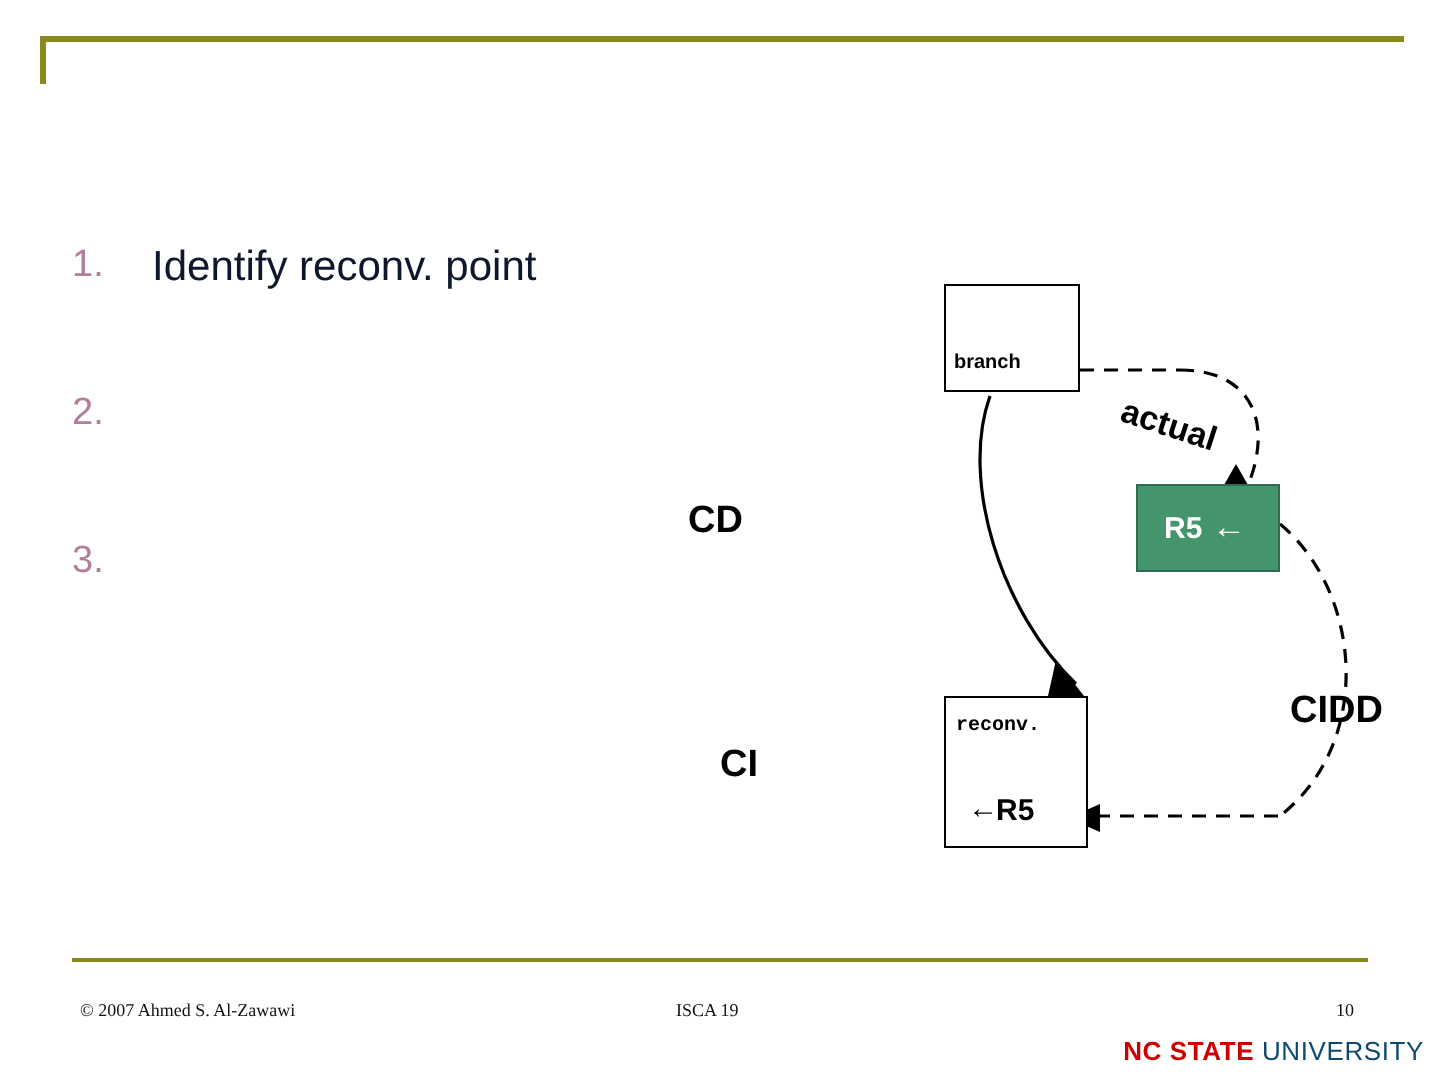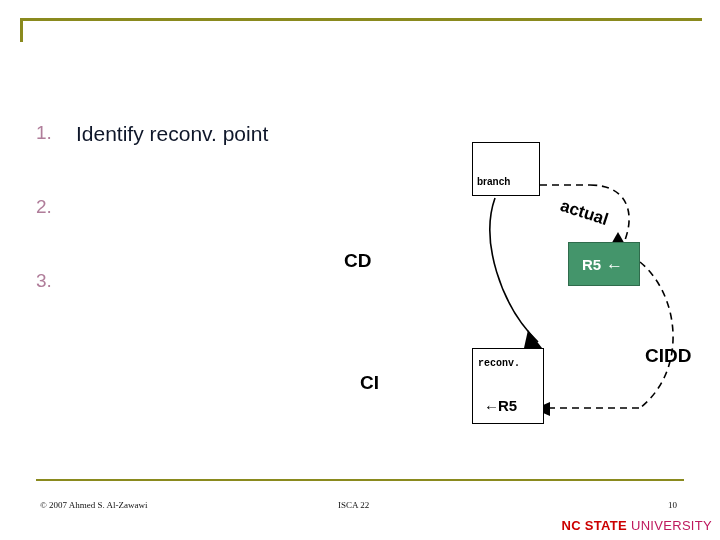--- a/index.html
+++ b/index.html
@@ -148,21 +148,21 @@
   .brand {
     position: absolute;
     right: 8px;
     top: 518px;
     font-size: 13px;
     font-weight: bold;
     letter-spacing: 0.3px;
     white-space: nowrap;
   }
   .brand .nc { color: #cc0000; padding-left: 20px; }
-  .brand .uni { color: #be185d; font-weight: normal; }
+  .brand .uni { color: #0c4a6e; font-weight: normal; }
 </style>
 </head>
 <body>
 
 <div class="slide">
 
   <div class="top-rule"></div>
   <div class="left-rule"></div>
 
 
@@ -221,20 +221,20 @@
     <div class="dlabel" style="left:38px; top:238px;font-family:Liberation Mono, monospace;">reconv.</div>
     <div class="dlabel" style="left:44px; top:276px; font-size:15px;">←</div>
     <div class="dlabel" style="left:58px; top:277px; font-size:15px;">R5</div>
 
     <div class="dlabel big" style="left:205px; top:225px;">CIDD</div>
 
   </div>
 
   <div class="footer-rule"></div>
   <div class="footer-left">© 2007 Ahmed S. Al-Zawawi</div>
-  <div class="footer-center">ISCA 22</div>
+  <div class="footer-center">ISCA 19</div>
   <div class="footer-right">10</div>
   <div class="brand">
     <span class="nc">NC STATE</span>
     <span class="uni">UNIVERSITY</span>
   </div>
 
 </div>
 
 </body></html>

